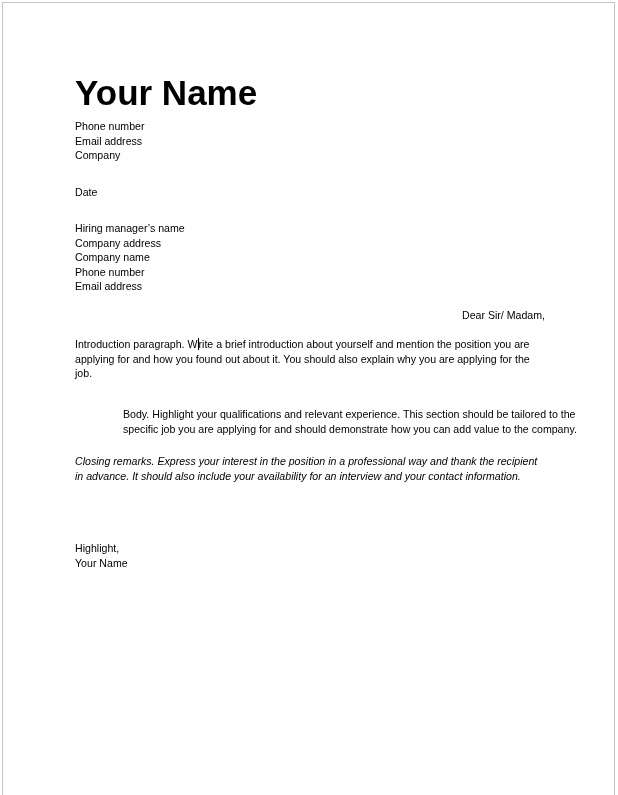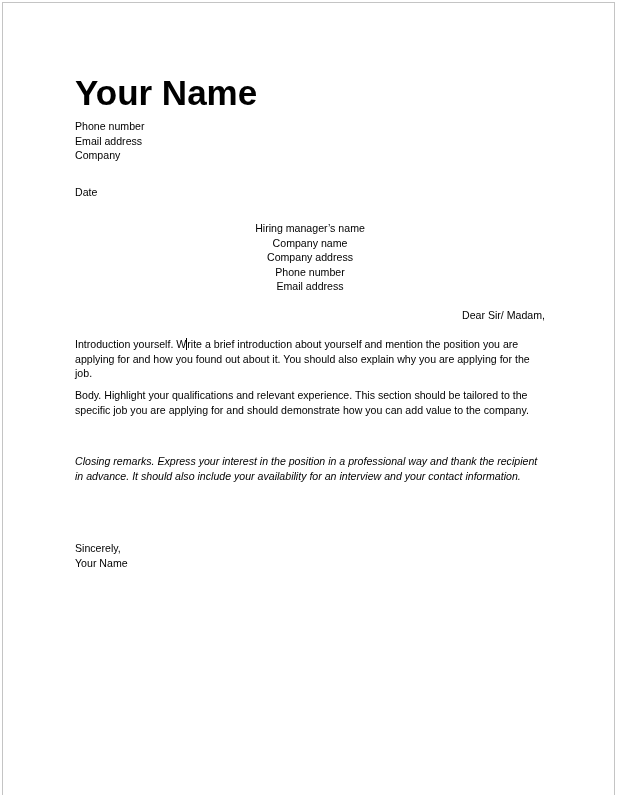--- a/index.html
+++ b/index.html
@@ -69,43 +69,43 @@
     <div class="block" style="top:116px;">
       <span class="line">Phone number</span>
       <span class="line">Email address</span>
       <span class="line">Company</span>
     </div>
 
     <div class="block" style="top:182px;">
       <span class="line">Date</span>
     </div>
 
-    <div class="block" style="top:218px;text-align:center;">
+    <div class="block" style="top:218px;">
       <span class="line">Hiring manager’s name</span>
+      <span class="line">Company address</span>
       <span class="line">Company name</span>
-      <span class="line">Company address</span>
       <span class="line">Phone number</span>
       <span class="line">Email address</span>
     </div>
 
     <div class="block" style="top:305px;text-align:right;">
       <span class="line">Dear Sir/ Madam,</span>
     </div>
 
     <div class="block" style="top:334px;">
-      <span class="para"><span>Introduction yourself. W</span><span class="caret"></span><span>rite a brief introduction about yourself and mention the position you are applying for and how you found out about it. You should also explain why you are applying for the job.</span></span>
+      <span class="para"><span>Introduction paragraph. W</span><span class="caret"></span><span>rite a brief introduction about yourself and mention the position you are applying for and how you found out about it. You should also explain why you are applying for the job.</span></span>
     </div>
 
-    <div class="block" style="top:385px;">
+    <div class="block" style="top:404px;margin-left:48px;">
       <span class="para">Body. Highlight your qualifications and relevant experience. This section should be tailored to the specific job you are applying for and should demonstrate how you can add value to the company.</span>
     </div>
 
     <div class="block" style="top:451px;font-style:italic;">
       <span class="para">Closing remarks. Express your interest in the position in a professional way and thank the recipient in advance. It should also include your availability for an interview and your contact information.</span>
     </div>
 
     <div class="block" style="top:538px;">
-      <span class="line">Sincerely,</span>
+      <span class="line">Highlight,</span>
       <span class="line">Your Name</span>
     </div>
 
   </div>
 </div>
 
 </body></html>

